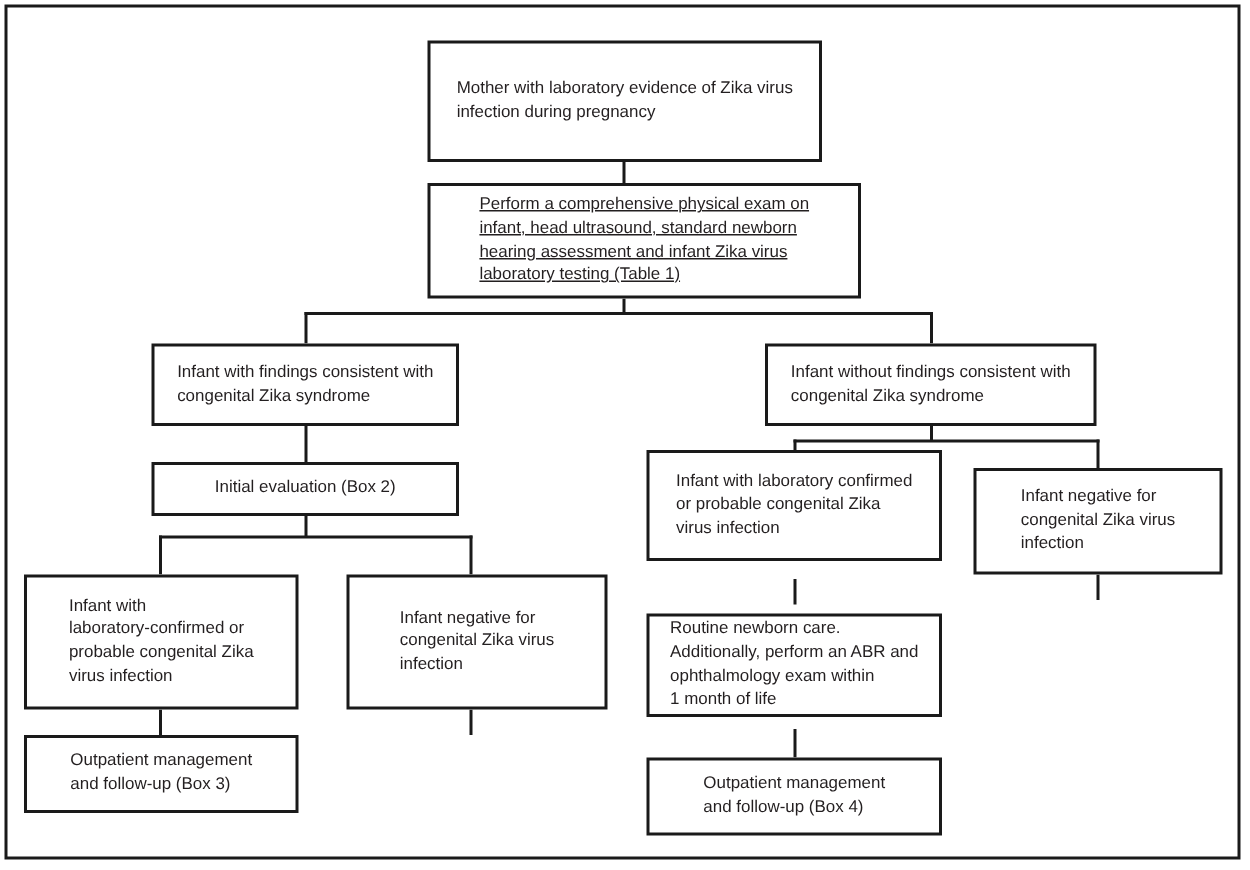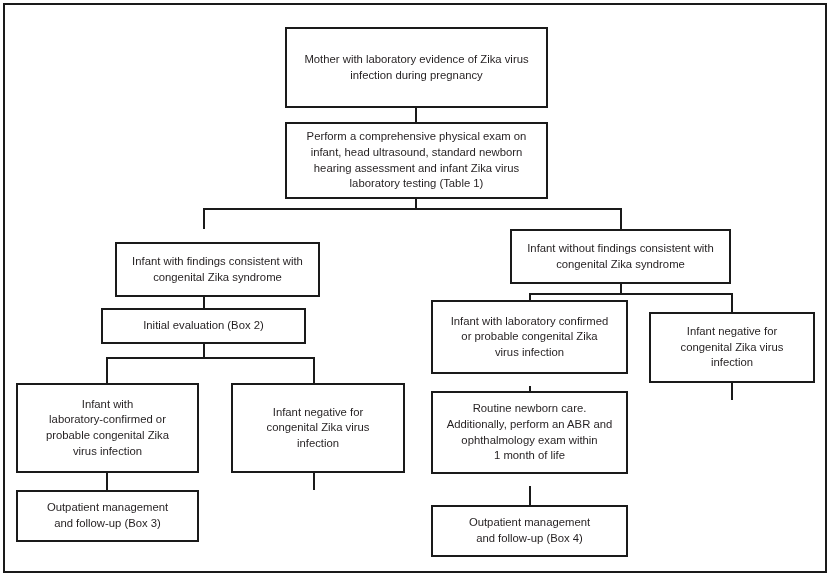--- a/index.html
+++ b/index.html
@@ -25,21 +25,21 @@
     box-sizing: border-box;
   }
   .node {
     position: absolute;
     border: 2px solid #1a1a1a;
     background: #ffffff;
     box-sizing: border-box;
     display: flex;
     align-items: center;
     justify-content: center;
-    text-align: center;
+    text-align: left;
     color: #231f20;
     font-size: 11.3px;
     line-height: 1.38;
     padding: 13px 6px;
     z-index: 2;
     white-space: pre-line;
   }
   .conn {
     position: absolute;
     background: #1a1a1a;
@@ -80,26 +80,26 @@
 
   <div class="conn vline" style="left:529px; top:386px; height:17px;"></div>
 
   <div class="conn vline" style="left:529px; top:486px; height:19px;"></div>
 
   <div class="conn vline" style="left:731px; top:383px; height:17px;"></div>
 
   <div class="node" style="left:285px; top:27px; width:263px; height:81px;">Mother with laboratory evidence of Zika virus
 infection during pregnancy</div>
 
-  <div class="node" style="left:285px; top:122px; width:263px; height:77px;">Perform a comprehensive physical exam on
+  <div class="node" style="left:285px; top:122px; width:289px; height:77px;text-decoration:underline;">Perform a comprehensive physical exam on
 infant, head ultrasound, standard newborn
 hearing assessment and infant Zika virus
 laboratory testing (Table 1)</div>
 
-  <div class="node" style="left:101px; top:242px; width:205px; height:55px;margin-left:14px;">Infant with findings consistent with
+  <div class="node" style="left:101px; top:229px; width:205px; height:55px;">Infant with findings consistent with
 congenital Zika syndrome</div>
 
   <div class="node" style="left:510px; top:229px; width:221px; height:55px;">Infant without findings consistent with
 congenital Zika syndrome</div>
 
   <div class="node" style="left:101px; top:308px; width:205px; height:36px;">Initial evaluation (Box 2)</div>
 
   <div class="node" style="left:16px; top:383px; width:183px; height:90px;">Infant with
 laboratory-confirmed or
 probable congenital Zika
@@ -114,21 +114,21 @@
 
 
   <div class="node" style="left:431px; top:300px; width:197px; height:74px;">Infant with laboratory confirmed
 or probable congenital Zika
 virus infection</div>
 
   <div class="node" style="left:649px; top:312px; width:166px; height:71px;">Infant negative for
 congenital Zika virus
 infection</div>
 
-  <div class="node" style="left:431px; top:391px; width:197px; height:83px;">Routine newborn care.
+  <div class="node" style="left:431px; top:409px; width:197px; height:69px;">Routine newborn care.
 Additionally, perform an ABR and
 ophthalmology exam within
 1 month of life</div>
 
 
   <div class="node" style="left:431px; top:505px; width:197px; height:52px;">Outpatient management
 and follow-up (Box 4)</div>
 
 </div>
 

